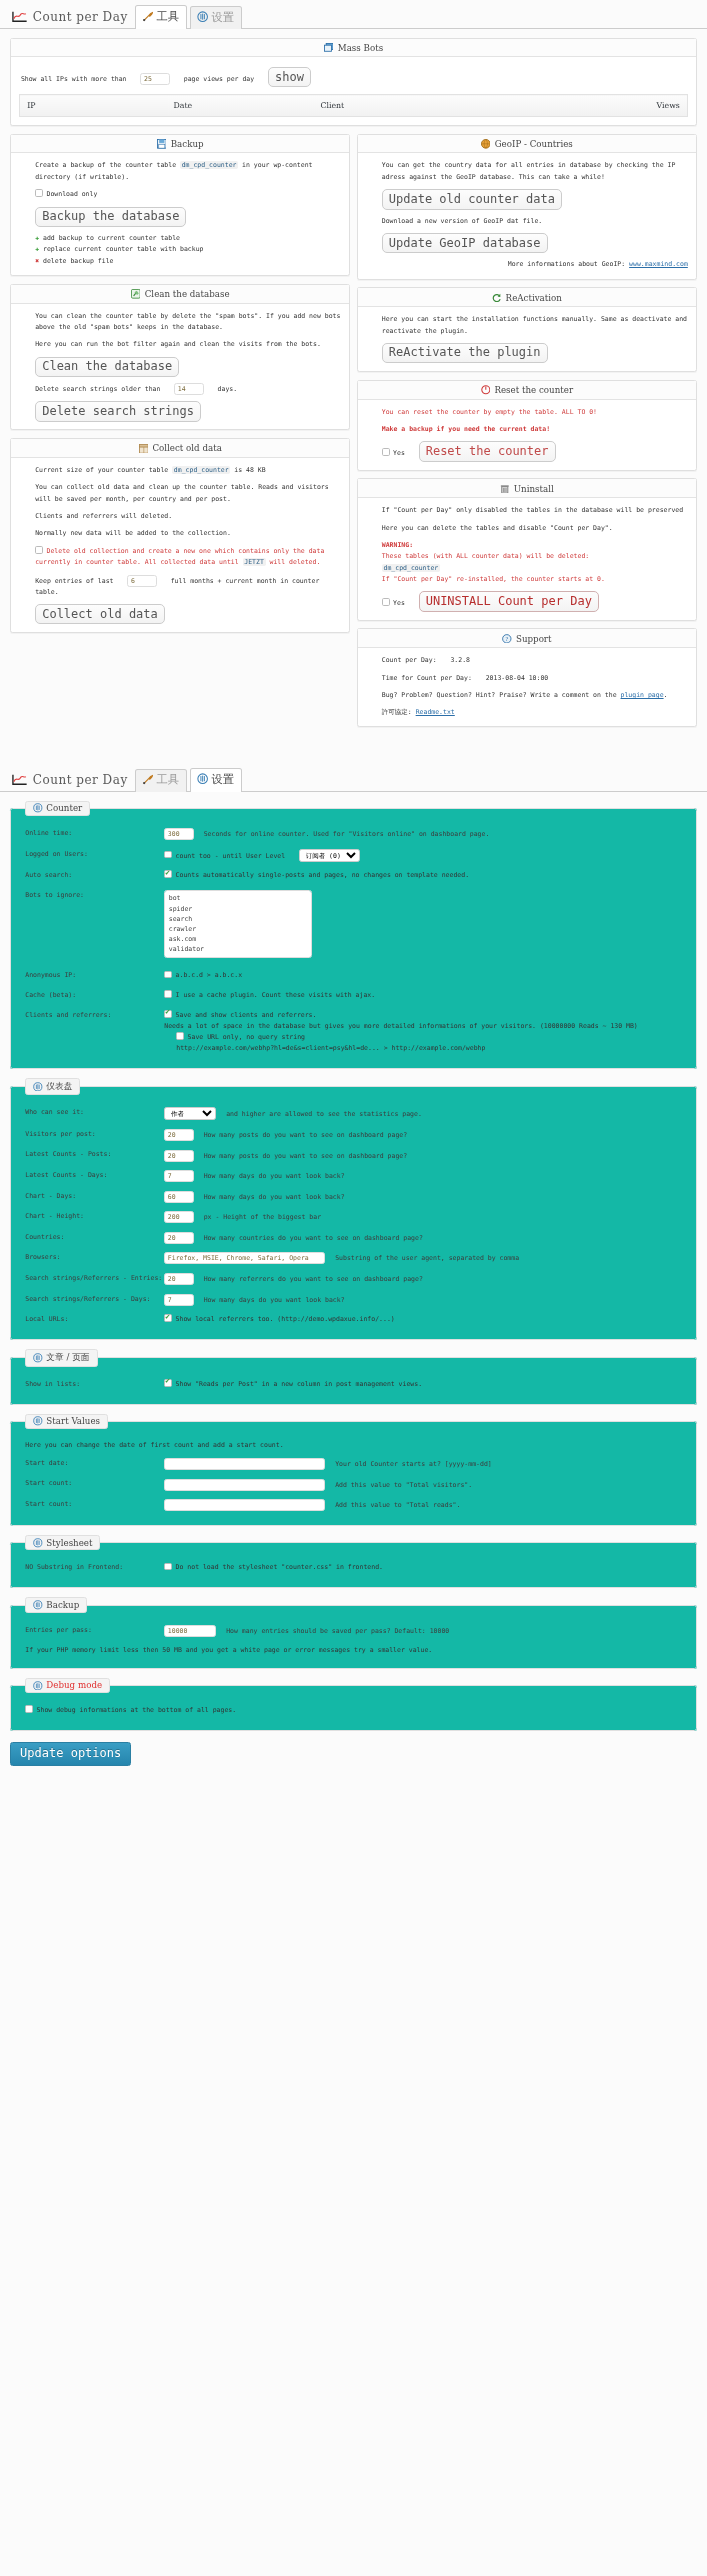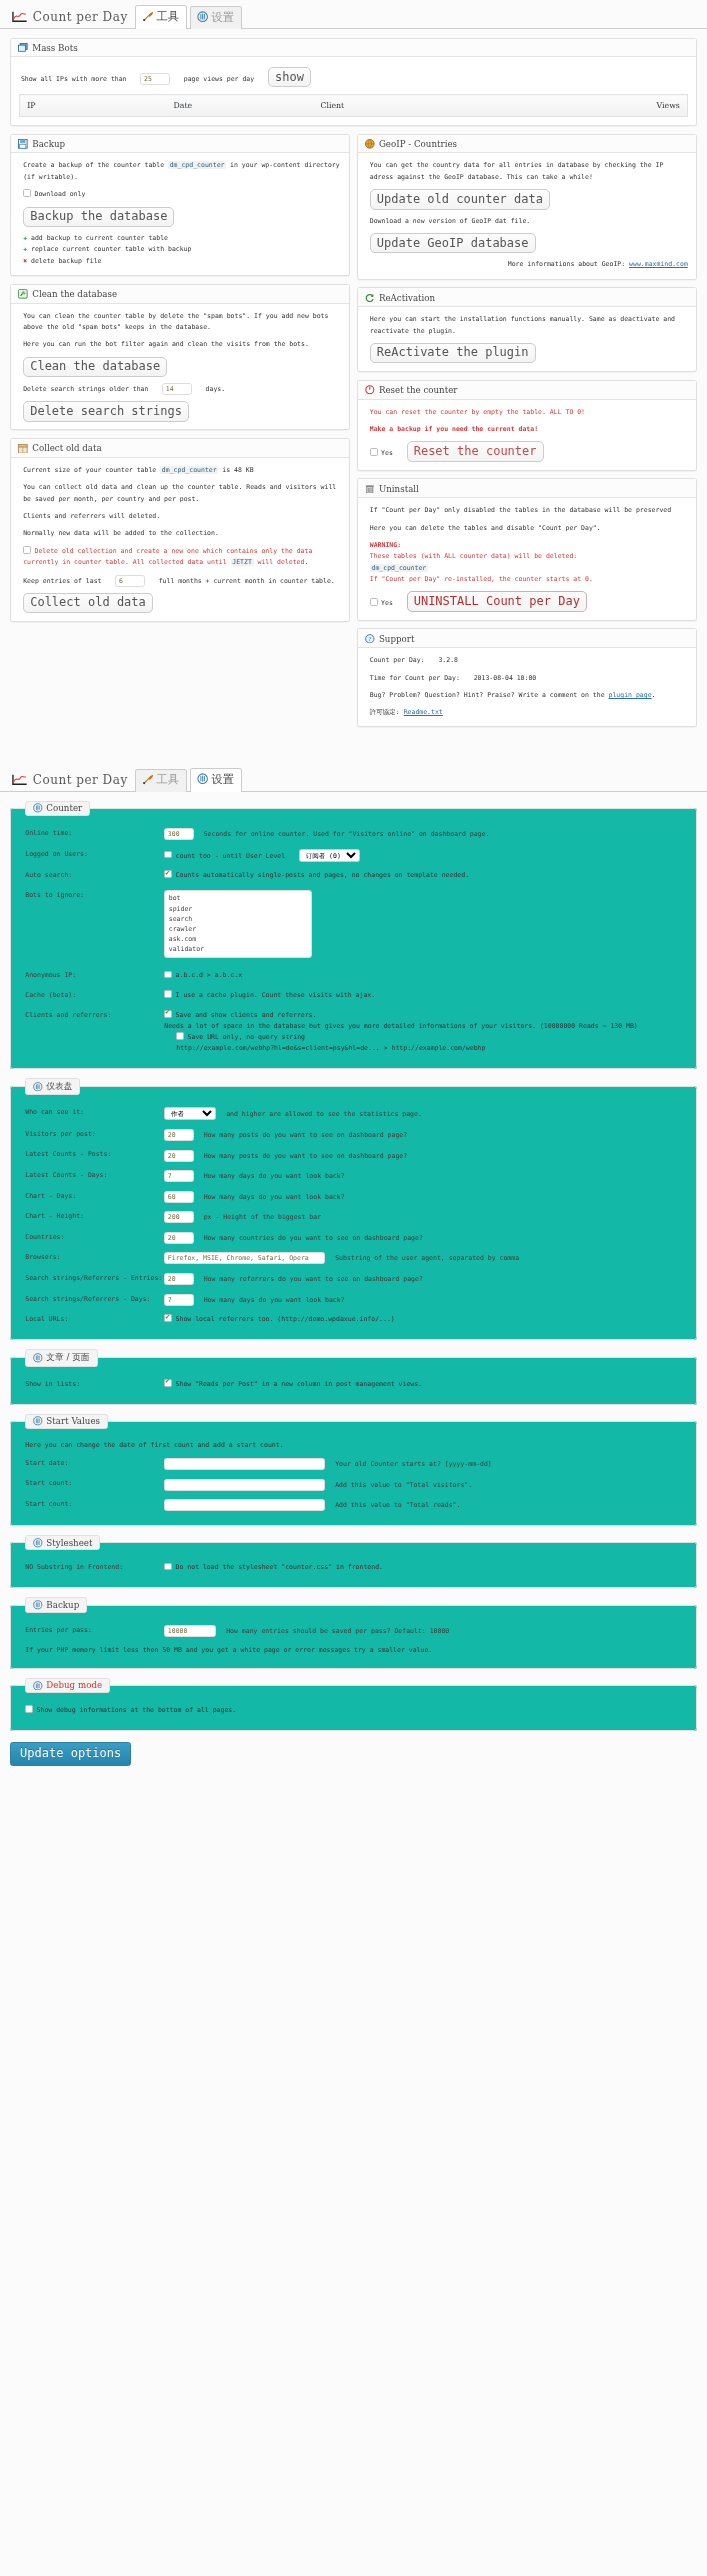--- a/index.html
+++ b/index.html
@@ -56,25 +56,25 @@
     border-radius: 2.6px;
     margin-bottom: 7.8px;
     box-shadow: 0 0.9px 0.9px rgba(0,0,0,.04);
   }
   .box-h {
     display: flex; align-items: center; gap: 4.3px;
     padding: 4.3px 7px 3.5px 7px;
     border-bottom: 0.9px solid #e3e3e3;
     background: #fcfcfc;
     font-family: "DejaVu Serif","Liberation Serif",serif;
-    font-size: 8.7px; color: #464646;
+    font-size: 8.7px; color: #464646; justify-content: center;
   }
   .box-h .hico { width: 9.6px; height: 9.6px; display:block; }
   .box-b { padding: 7px 7.8px 7.8px 7.8px; line-height: 1.75; }
-  .box-b p { margin: 0 0 6px 4px; }
+  .box-b p { margin: 0 0 6px 16px; }
   .box-b p:last-child { margin-bottom: 0; }
 
   
   input[type=text], input.tf {
     font-family: "DejaVu Sans Mono","Liberation Mono",monospace;
     font-size: 6.5px; color: #7b6a3a;
     border: 0.9px solid #ddd; background: #fff;
     border-radius: 2.6px; padding: 1.7px 2.6px;
     height: 12px; vertical-align: middle;
   }

